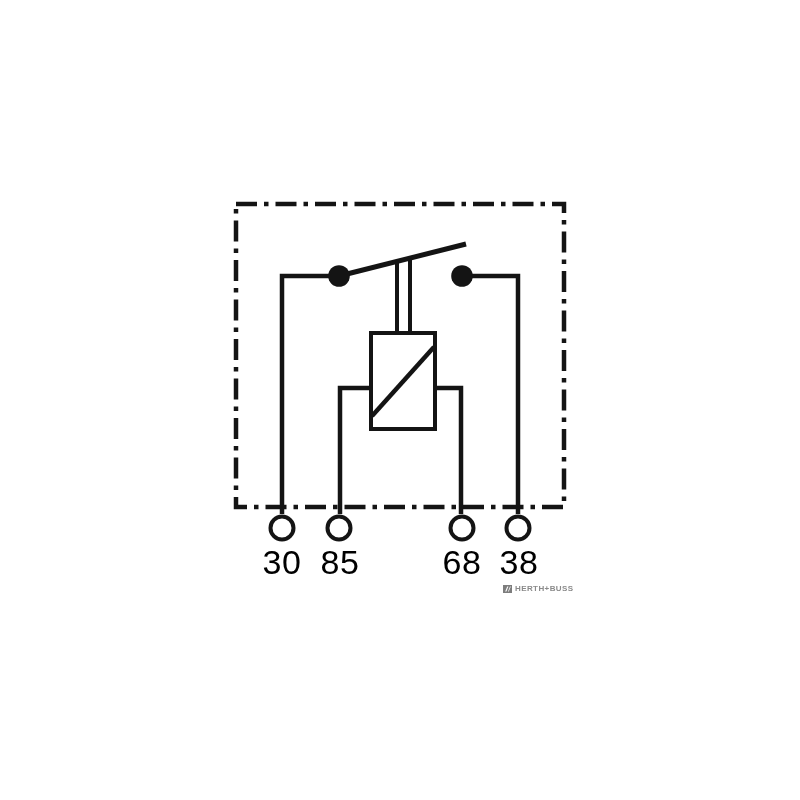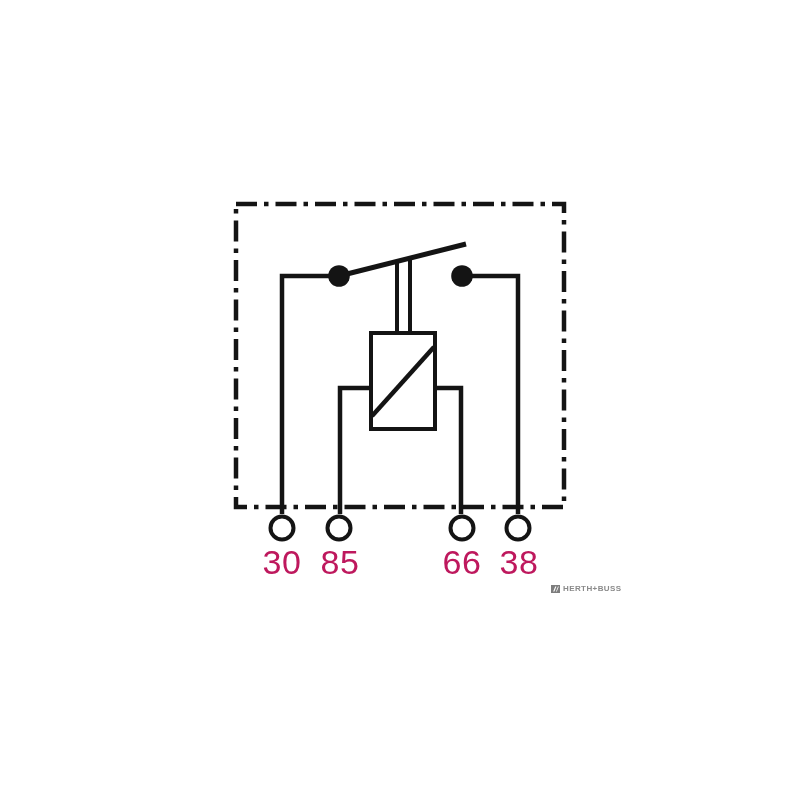--- a/index.html
+++ b/index.html
@@ -23,36 +23,35 @@
     height: 800px;
   }
   .terminal-label {
     position: absolute;
     top: 547px;
     width: 76px;
     text-align: center;
     font-size: 34px;
     line-height: 30px;
     font-weight: 400;
-    color: #be185d;
+    color: #000000;
     letter-spacing: 0.5px;
     user-select: none;
   }
   .label-30 { left: 244px; }
   .label-85 { left: 302px; text-align: center; }
   .label-86 { left: 424px; }
   .label-87 { left: 481px; }
   .watermark {
     position: absolute;
     left: 503px;
     top: 584px;
     display: flex;
     align-items: center;
     gap: 3px;
-    margin-left: 48px;
   }
   .watermark-text {
     font-size: 8px;
     font-weight: 700;
     color: #8a8a8a;
     letter-spacing: 0.4px;
     line-height: 9px;
     white-space: nowrap;
   }
   .logo-box {
@@ -90,21 +89,21 @@
     <circle cx="462" cy="276" r="10.8" fill="#141414"></circle>
 
     <circle cx="282" cy="528" r="11.5" fill="#ffffff" stroke="#141414" stroke-width="4"></circle>
     <circle cx="339" cy="528" r="11.5" fill="#ffffff" stroke="#141414" stroke-width="4"></circle>
     <circle cx="462" cy="528" r="11.5" fill="#ffffff" stroke="#141414" stroke-width="4"></circle>
     <circle cx="518" cy="528" r="11.5" fill="#ffffff" stroke="#141414" stroke-width="4"></circle>
   </svg>
 
   <div class="terminal-label label-30">30</div>
   <div class="terminal-label label-85">85</div>
-  <div class="terminal-label label-86">66</div>
+  <div class="terminal-label label-86">68</div>
   <div class="terminal-label label-87">38</div>
 
   <div class="watermark">
     <svg class="logo-box" viewBox="0 0 9 8">
       <rect x="0" y="0" width="9" height="8" fill="#7d7d7d"></rect>
       <path d="M2.2,6.5 L4.2,1.5 L5.4,1.5 L3.4,6.5 Z" fill="#ffffff"></path>
       <path d="M5.0,6.5 L7.0,1.5 L7.8,1.5 L5.8,6.5 Z" fill="#ffffff"></path>
     </svg>
     <span class="watermark-text">HERTH+BUSS</span>
   </div>

